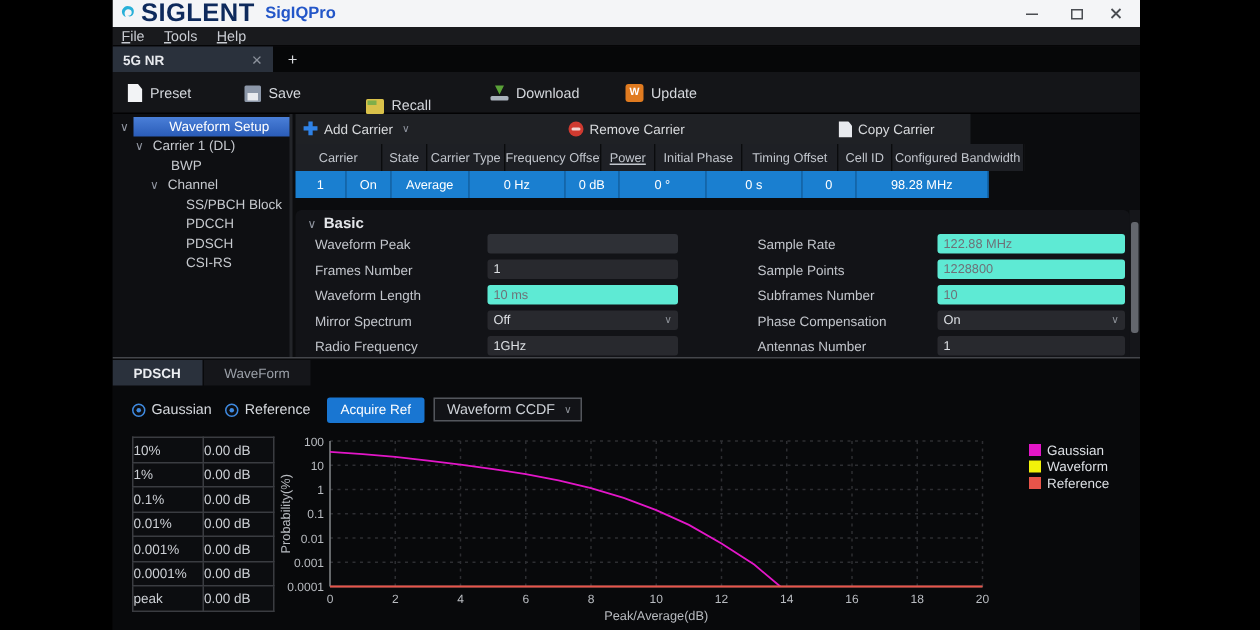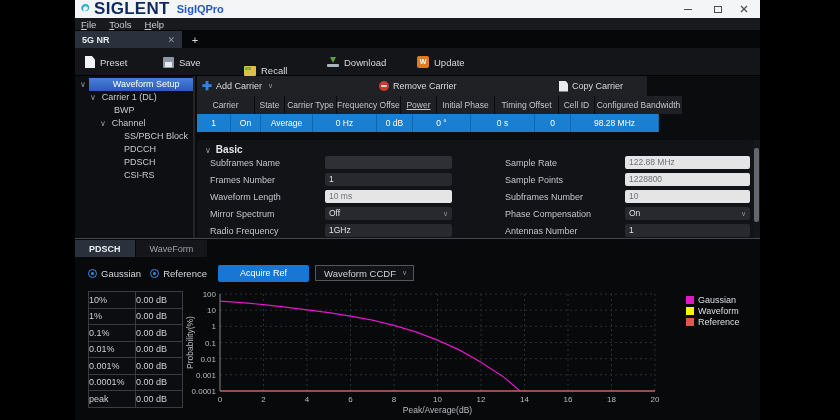--- a/index.html
+++ b/index.html
@@ -71,38 +71,38 @@
   .basic-header{position:absolute;left:8px;top:4px;font-size:10px;font-weight:bold;color:#e4e6ea;}
   .basic-header .chev{font-weight:normal;color:#9095a0;font-size:8px;margin-right:5px;}
   .fcol{position:absolute;top:14px;}
   .fcol-left{left:13px;width:260px;}
   .fcol-right{left:308px;width:248px;}
   .frow{position:relative;height:17px;}
   .flabel{position:absolute;left:0;top:4px;font-size:9px;color:#c2c5cb;white-space:nowrap;}
   .fbox{position:absolute;top:2px;height:13px;background:#28292e;border-radius:2px;font-size:8.5px;color:#dde0e4;line-height:13px;padding:0 4px;overflow:hidden;}
   .fcol-left .fbox{left:115px;width:127px;}
   .fcol-right .fbox{left:120px;width:125px;}
-  .fbox.disabled{background:#e5e5e5;color:#6e7278;}
+  .fbox.disabled{background:#5eead4;color:#6e7278;}
   .fbox.empty{background:#2e3036;}
   .fbox .selchev{position:absolute;right:4px;top:0;color:#8b8f96;font-size:7px;line-height:13px;}
 
   .vscroll{position:absolute;right:0;top:64px;width:7px;height:98px;background:#15161a;}
   .vthumb{position:absolute;left:1px;top:8px;width:5px;height:74px;background:#63666d;border-radius:2px;}
 
   
   .bottom{position:absolute;left:0;top:238px;width:100%;height:182px;background:#08090b;border-top:1px solid #44464b;}
   .btabs{position:absolute;left:0;top:1px;height:17px;display:flex;}
   .btab{height:17px;display:flex;align-items:center;padding:0 14px;font-size:9px;color:#9ba0a8;background:#15161a;margin-right:1px;}
   .btab.active{background:#2a313c;color:#eceef2;font-weight:bold;}
 
   .controls{position:absolute;left:13px;top:25px;height:18px;display:flex;align-items:center;}
   .radio{width:9px;height:9px;border-radius:50%;border:1px solid #3f8ae0;background:#0c0d10;position:relative;margin-right:4px;}
   .radio:after{content:"";position:absolute;left:2px;top:2px;width:3px;height:3px;border-radius:50%;background:#3f8ae0;}
   .rlabel{font-size:9.5px;color:#d6d9de;margin-right:9px;}
-  .acquire{background:#1976d2;color:#fff;font-size:9px;height:17px;padding:0 22px;border-radius:2px;display:flex;align-items:center;margin-left:2px;}
+  .acquire{background:#1976d2;color:#fff;font-size:9px;height:17px;padding:0 9px;border-radius:2px;display:flex;align-items:center;margin-left:2px;}
   .wdrop{border:1px solid #53565c;height:16px;font-size:9.5px;color:#cfd3d9;padding:0 6px 0 8px;margin-left:6px;display:flex;align-items:center;gap:6px;background:#121317;}
   .wdrop .chev{color:#8b8f96;font-size:7px;}
 
   table.stats{position:absolute;left:13px;top:52px;border-collapse:collapse;}
   table.stats td{border:1px solid #3a3c41;width:47px;height:16.5px;text-align:left;font-size:9px;color:#cdd0d5;background:#0c0d10;padding:0;}
 
   .chart-wrap{position:absolute;left:110px;top:46px;width:500px;height:134px;}
   .legend{position:absolute;left:611px;top:55px;}
   .legend-row{display:flex;align-items:center;gap:4px;height:11px;}
   .legend-swatch{width:8px;height:8px;}
@@ -248,21 +248,21 @@
             <div class="ccell" style="width: 88px;">98.28 MHz</div>
           </div>
       </div>
 
       <div class="basic">
         <div class="basic-header">
           <span class="chev">∨</span><span>Basic</span>
         </div>
         <div class="fcol fcol-left">
             <div class="frow">
-              <span class="flabel">Subframes Name</span>
+              <span class="flabel">Waveform Peak</span>
               <div class="fbox empty"></div>
             </div>
             <div class="frow">
               <span class="flabel">Frames Number</span>
               <div class="fbox">1</div>
             </div>
             <div class="frow">
               <span class="flabel">Waveform Length</span>
               <div class="fbox disabled">10 ms</div>
             </div>

